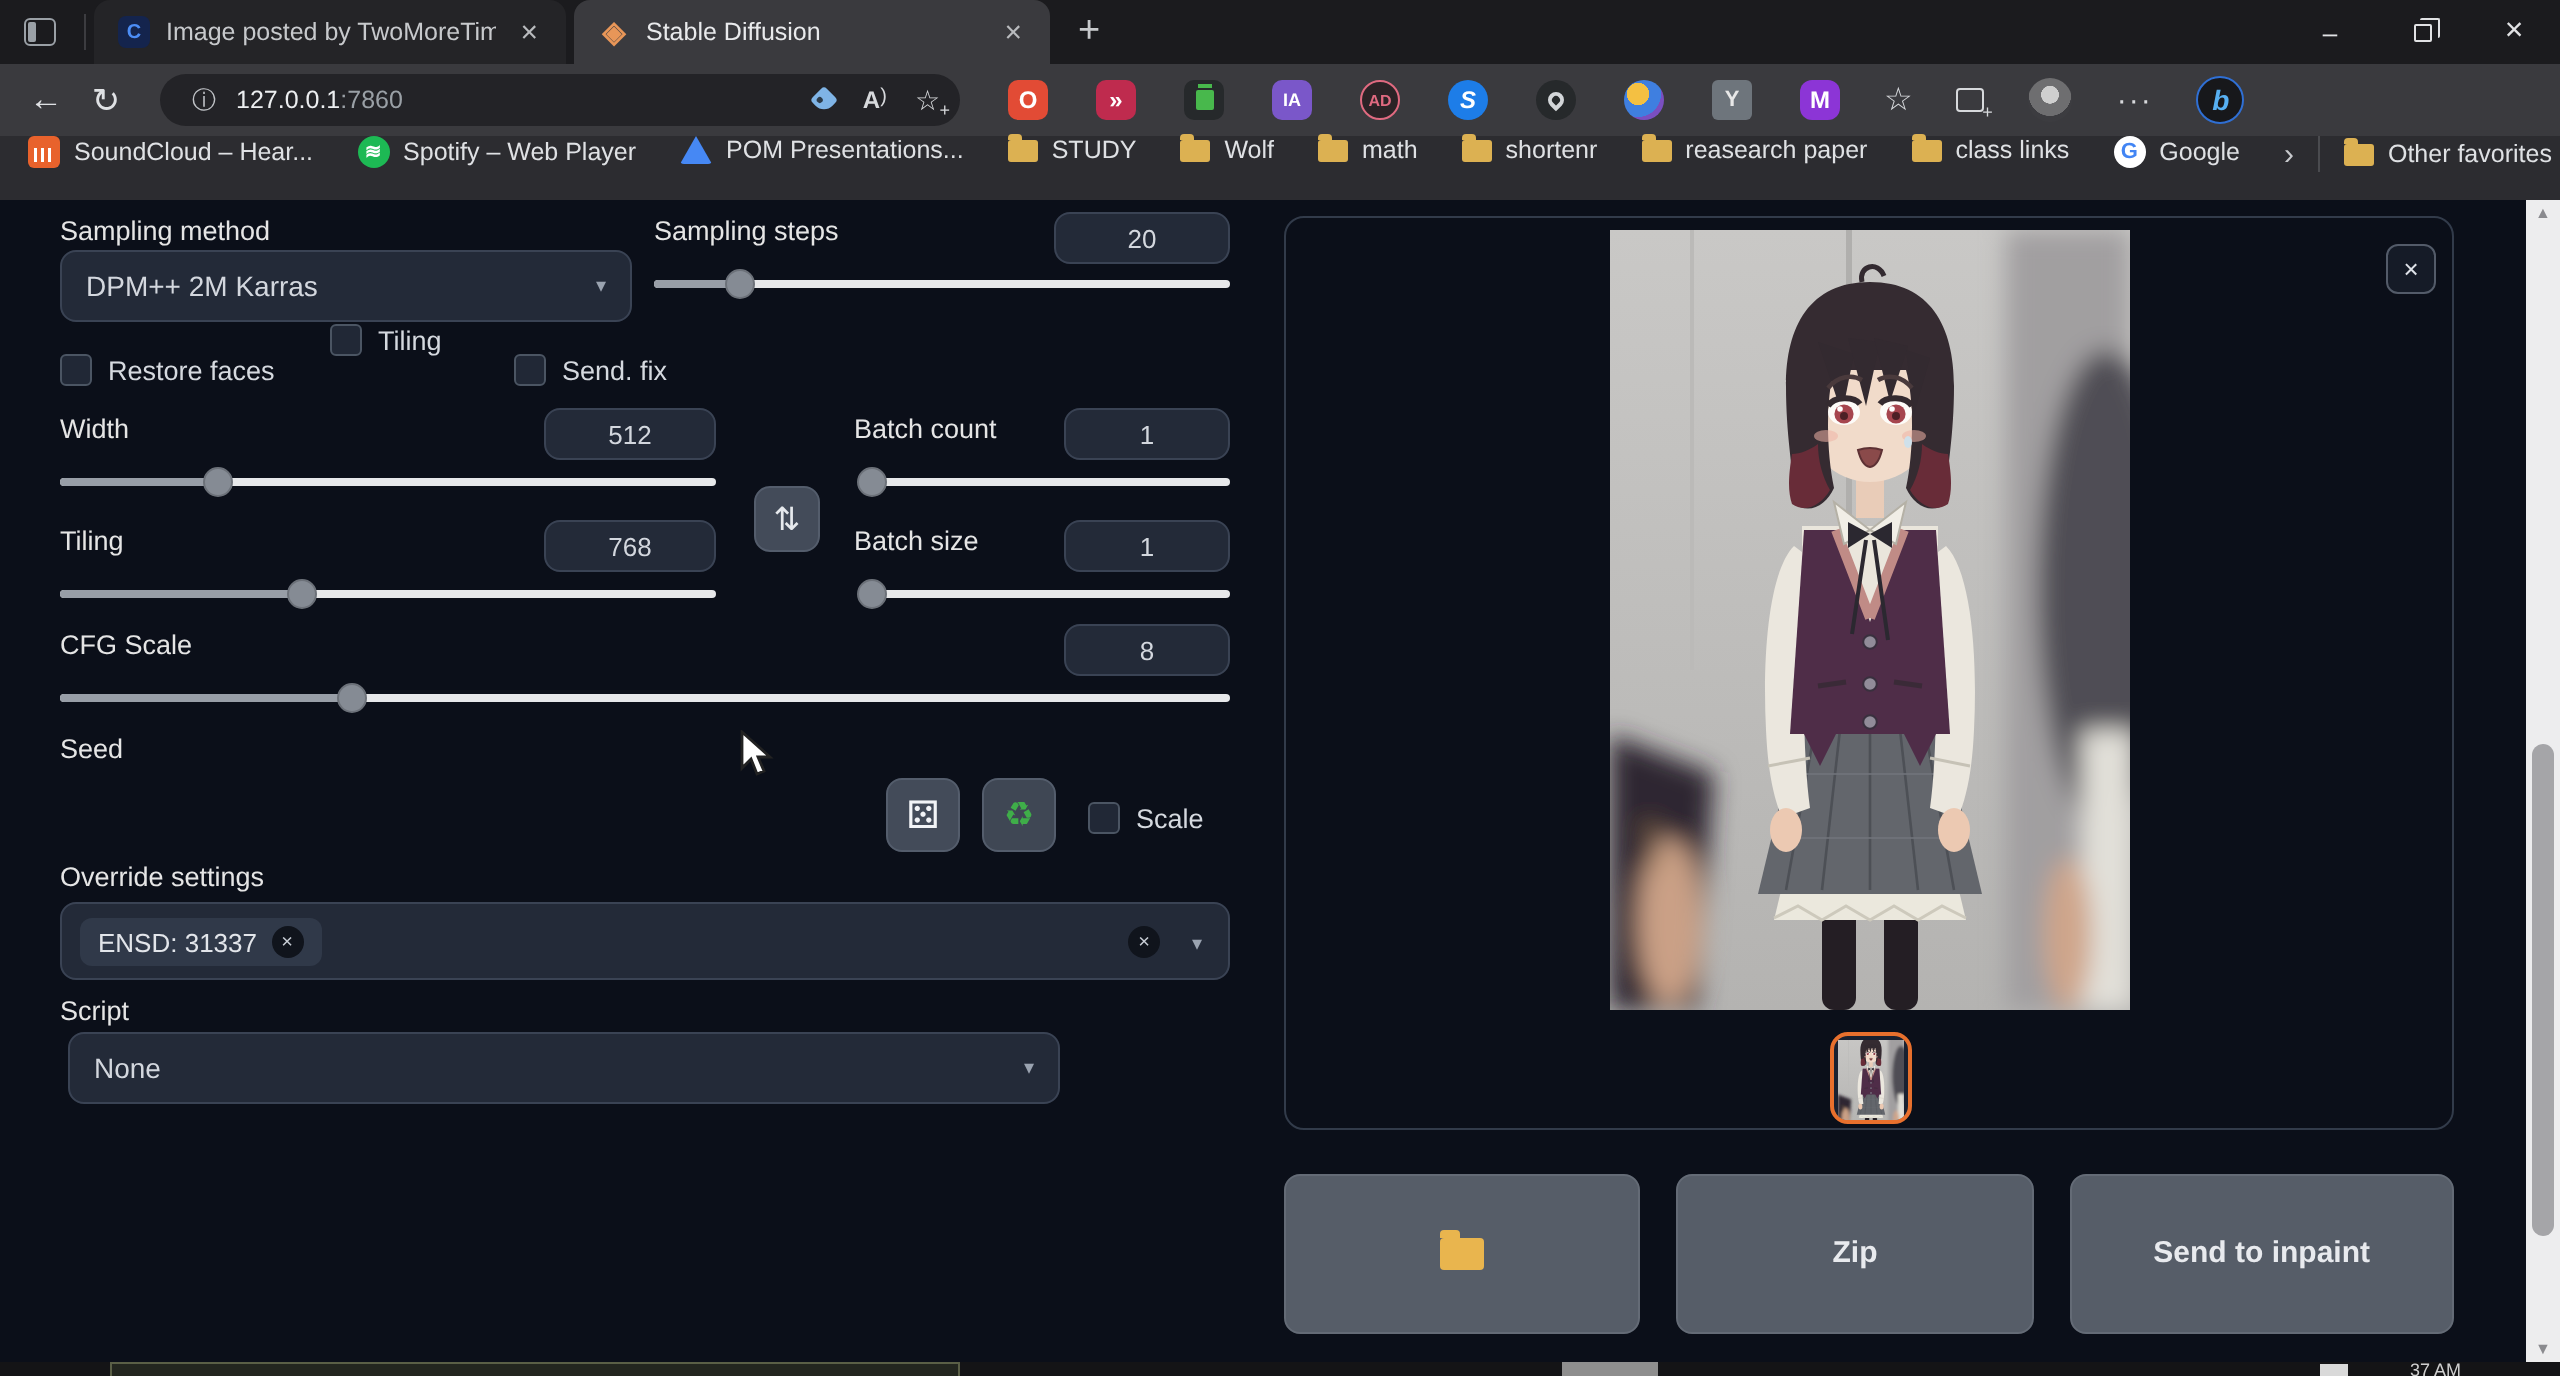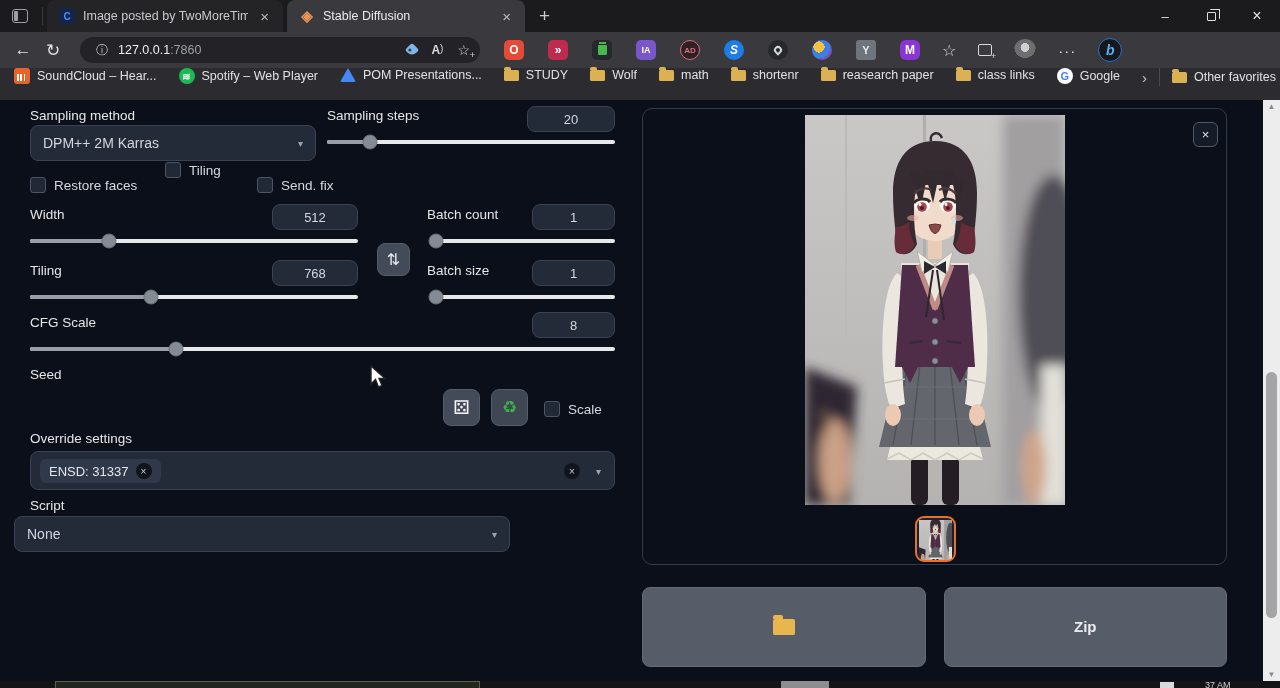--- a/index.html
+++ b/index.html
@@ -406,21 +406,21 @@
     <div class="gbox" style="left:30px;top:351px;width:585px;height:39px">
       <span class="chip">
         <span>ENSD: 31337</span>
         <span class="chip-x">×</span>
       </span>
       <span class="clear-x" style="position:absolute;right:34px;top:11px">×</span>
       <span class="caret" style="position:absolute;right:13px;top:14px">▾</span>
     </div>
 
     <span class="glabel" style="left:30px;top:398px">Script</span>
-    <div class="gbox dropdown" style="left:14px;top:416px;width:496px;height:36px">
+    <div class="gbox dropdown" style="left:34px;top:416px;width:496px;height:36px">
       <span>None</span>
       <span class="caret">▾</span>
     </div>
 
     <div class="gallery">
       <div class="gal-img">
         <svg width="260" height="390" viewBox="0 0 260 390">
             <use href="#girl-art"></use>
           </svg>
       </div>
@@ -430,20 +430,21 @@
             <use href="#girl-art"></use>
           </svg>
       </div>
     </div>
 
     <div class="actions">
       <button class="abtn">
           <span class="bigfolder"></span>
         </button>
       <button class="abtn">Zip</button>
+      <button class="abtn narrowpad">Send to inpaint</button>
     </div>
 
     <svg class="cursor" viewBox="0 0 17 24">
       <path d="M1,1 L1,19 L5.5,14.5 L8.5,22 L12,20.5 L9,13.5 L15,13.5 Z" fill="#fff" stroke="#222" stroke-width="1.4"></path>
     </svg>
   </div>
 
   <div class="vscroll">
     <div class="vs-arrow" style="top:0">▲</div>
     <div class="vs-thumb"></div>

